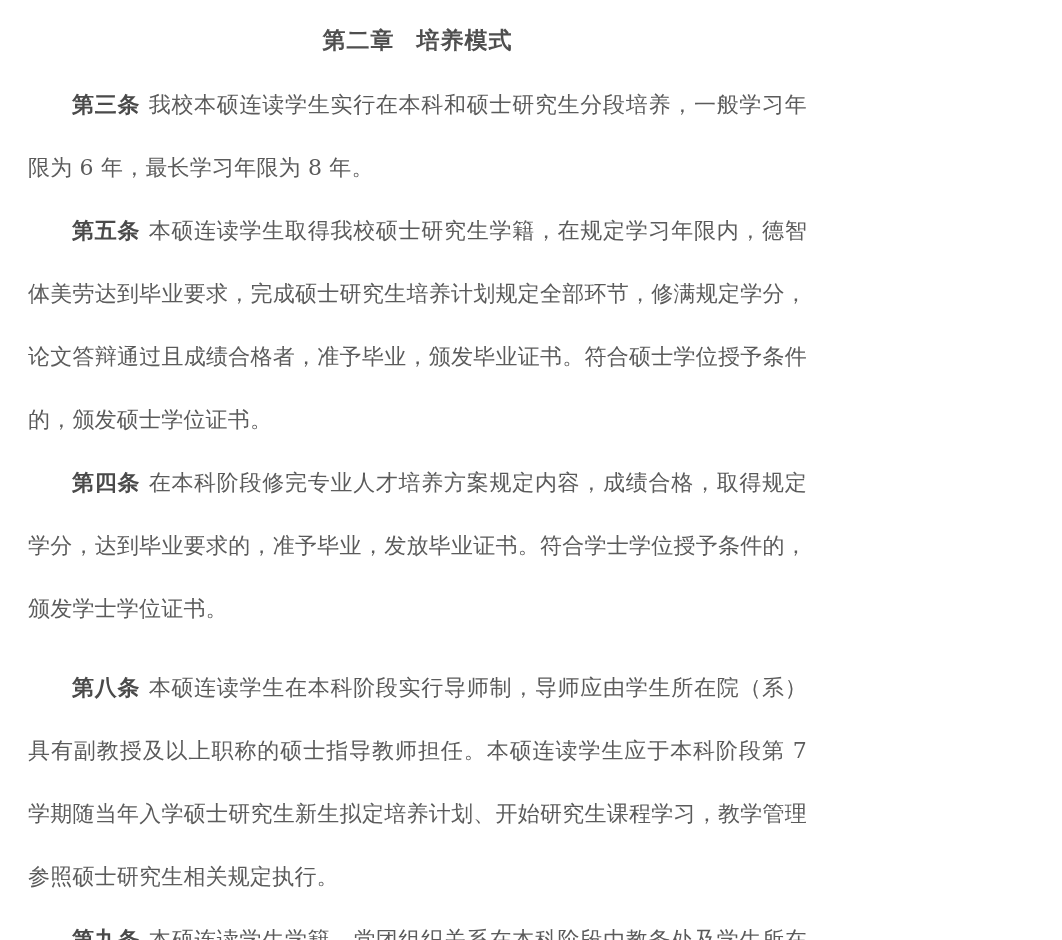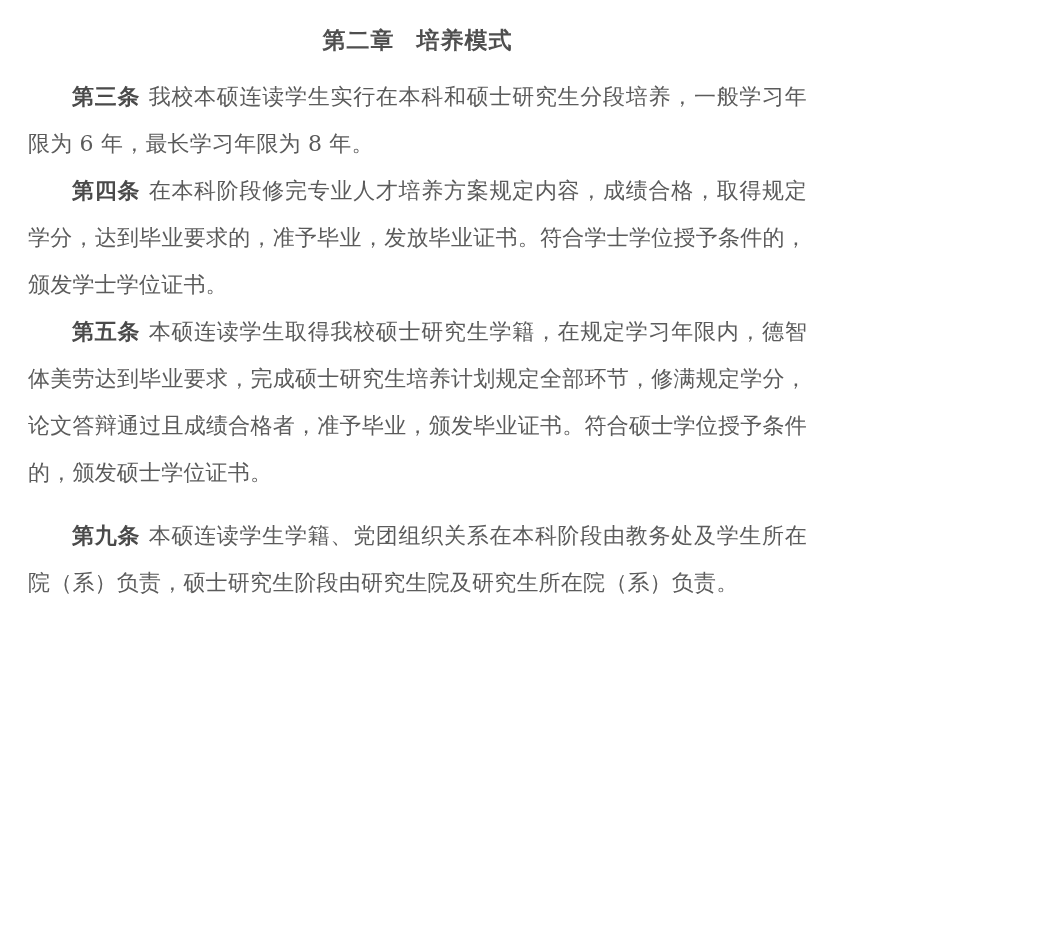--- a/index.html
+++ b/index.html
@@ -29,21 +29,21 @@
     color: #4f4f4f;
     margin: 8px 0 14px 0;
     line-height: 1.6;
   }
   .chapter-heading .gap {
     display: inline-block;
     width: 22px;
   }
   .para {
     font-size: 22px;
-    line-height: 47px;
+    line-height: 63px;
     text-align: justify;
     text-justify: inter-ideograph;
     text-indent: 44px;
     margin: 0 0 0 0;
     color: #5b5b5b;
     letter-spacing: 0.2px;
   }
   .para .art {
     font-weight: bold;
     color: #4a4a4a;
@@ -65,30 +65,33 @@
 
   <div class="chapter-heading">
     <span>第二章</span><span class="gap"></span><span>培养模式</span>
   </div>
 
   <p class="para">
     <span class="art">第三条</span><span class="sp"></span><span>我校本硕连读学生实行在本科和硕士研究生分段培养，一般学习年限为 6 年，最长学习年限为 8 年。</span>
   </p>
 
   <p class="para">
-    <span class="art">第四条</span><span class="sp"></span><span>在本科阶段修完专业人才培养方案规定内容，成绩合格，取得规定学分，达到毕业要求的，准予毕业，发放毕业证书。符合学士学位授予条件的，颁发学士学位证书。</span>
+    <span class="art">第五条</span><span class="sp"></span><span>本硕连读学生取得我校硕士研究生学籍，在规定学习年限内，德智体美劳达到毕业要求，完成硕士研究生培养计划规定全部环节，修满规定学分，论文答辩通过且成绩合格者，准予毕业，颁发毕业证书。符合硕士学位授予条件的，颁发硕士学位证书。</span>
   </p>
 
   <p class="para">
-    <span class="art">第五条</span><span class="sp"></span><span>本硕连读学生取得我校硕士研究生学籍，在规定学习年限内，德智体美劳达到毕业要求，完成硕士研究生培养计划规定全部环节，修满规定学分，论文答辩通过且成绩合格者，准予毕业，颁发毕业证书。符合硕士学位授予条件的，颁发硕士学位证书。</span>
+    <span class="art">第四条</span><span class="sp"></span><span>在本科阶段修完专业人才培养方案规定内容，成绩合格，取得规定学分，达到毕业要求的，准予毕业，发放毕业证书。符合学士学位授予条件的，颁发学士学位证书。</span>
   </p>
 
 
   <div class="spacer-chapter"></div>
 
 
 
+  <p class="para">
+    <span class="art">第八条</span><span class="sp"></span><span>本硕连读学生在本科阶段实行导师制，导师应由学生所在院（系）具有副教授及以上职称的硕士指导教师担任。本硕连读学生应于本科阶段第 7 学期随当年入学硕士研究生新生拟定培养计划、开始研究生课程学习，教学管理参照硕士研究生相关规定执行。</span>
+  </p>
 
   <p class="para">
     <span class="art">第九条</span><span class="sp"></span><span>本硕连读学生学籍、党团组织关系在本科阶段由教务处及学生所在院（系）负责，硕士研究生阶段由研究生院及研究生所在院（系）负责。</span>
   </p>
 
 </div>
 
 </body></html>

